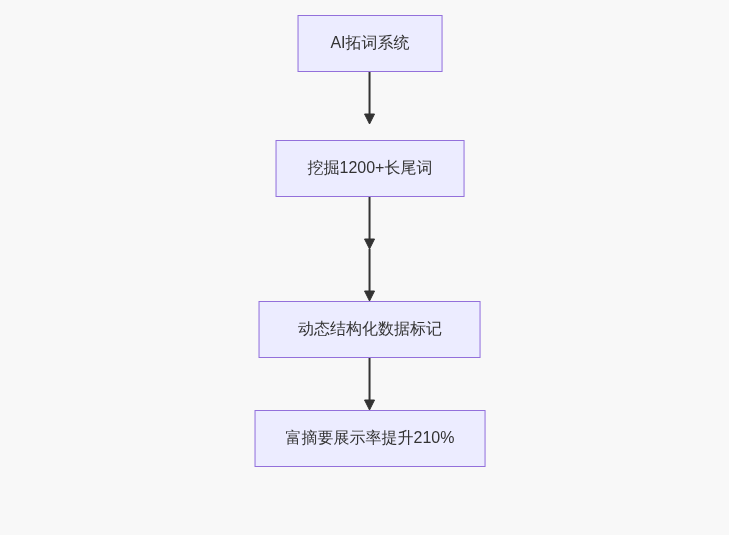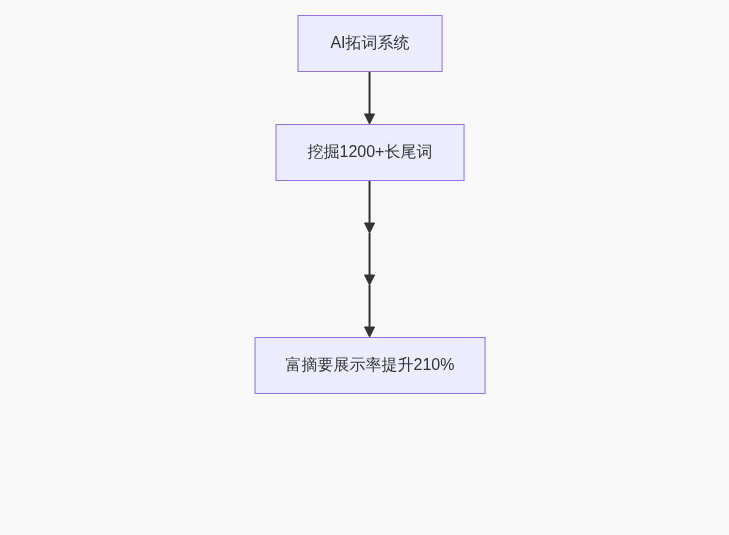--- a/index.html
+++ b/index.html
@@ -30,21 +30,21 @@
     justify-content: center;
     padding: 0 30px;
     background: #ECECFF;
     border: 1.3px solid #9370DB;
     color: #333333;
     font-size: 16px;
     white-space: nowrap;
   }
   
   .flow .node:nth-of-type(1) { min-width: 145px; }
-  .flow .node:nth-of-type(2) { min-width: 189px; }
+  .flow .node:nth-of-type(2) { min-width: 189px; margin-top: 16px; }
   .flow .node:nth-of-type(3) { min-width: 222px; }
   .flow .node:nth-of-type(4) { min-width: 217px; }
   .flow .node:nth-of-type(5) { min-width: 232px; }
   .edge {
     display: block;
     width: 14px;
     height: 52px;
     flex: 0 0 auto;
   }
   .edge line { stroke: #333333; stroke-width: 2; }
@@ -73,20 +73,23 @@
       <line x1="7" y1="0" x2="7" y2="43"></line>
       <polygon points="2,42 12,42 7,52"></polygon>
     </svg>
 
 
     <svg class="edge" viewBox="0 0 14 52" xmlns="http://www.w3.org/2000/svg">
       <line x1="7" y1="0" x2="7" y2="43"></line>
       <polygon points="2,42 12,42 7,52"></polygon>
     </svg>
 
+    <div class="node">
+      <span>动态结构化数据标记</span>
+    </div>
 
     <svg class="edge" viewBox="0 0 14 52" xmlns="http://www.w3.org/2000/svg">
       <line x1="7" y1="0" x2="7" y2="43"></line>
       <polygon points="2,42 12,42 7,52"></polygon>
     </svg>
 
     <div class="node">
       <span>富摘要展示率提升210%</span>
     </div>
 

